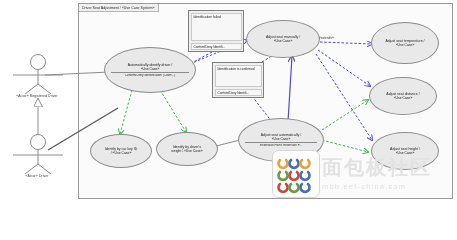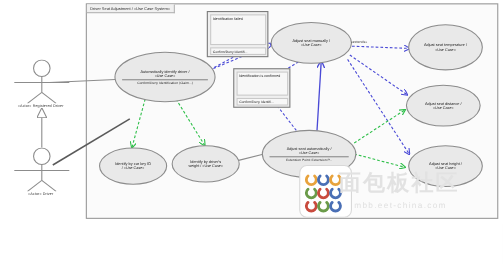--- a/index.html
+++ b/index.html
@@ -114,21 +114,21 @@
   #edges{position:absolute;left:0;top:0;width:457px;height:204px;pointer-events:none;}
 
   
   #wm-logo{
     position:absolute;left:272px;top:150px;
     width:46px;height:46px;
     border:1px solid #d8d8d8;border-radius:7px;
     background:#ffffff;
   }
   #wm-text{
-    position:absolute;left:308px;top:155px;
+    position:absolute;left:322px;top:155px;
     font-size:20px;font-weight:bold;
     color:#e2e2e2;letter-spacing:2px;
     line-height:24px;white-space:nowrap;
   }
   #wm-sub{
     position:absolute;left:322px;top:182px;
     font-size:7.5px;color:#e0e0e0;
     letter-spacing:1.2px;white-space:nowrap;
   }
 </style>

